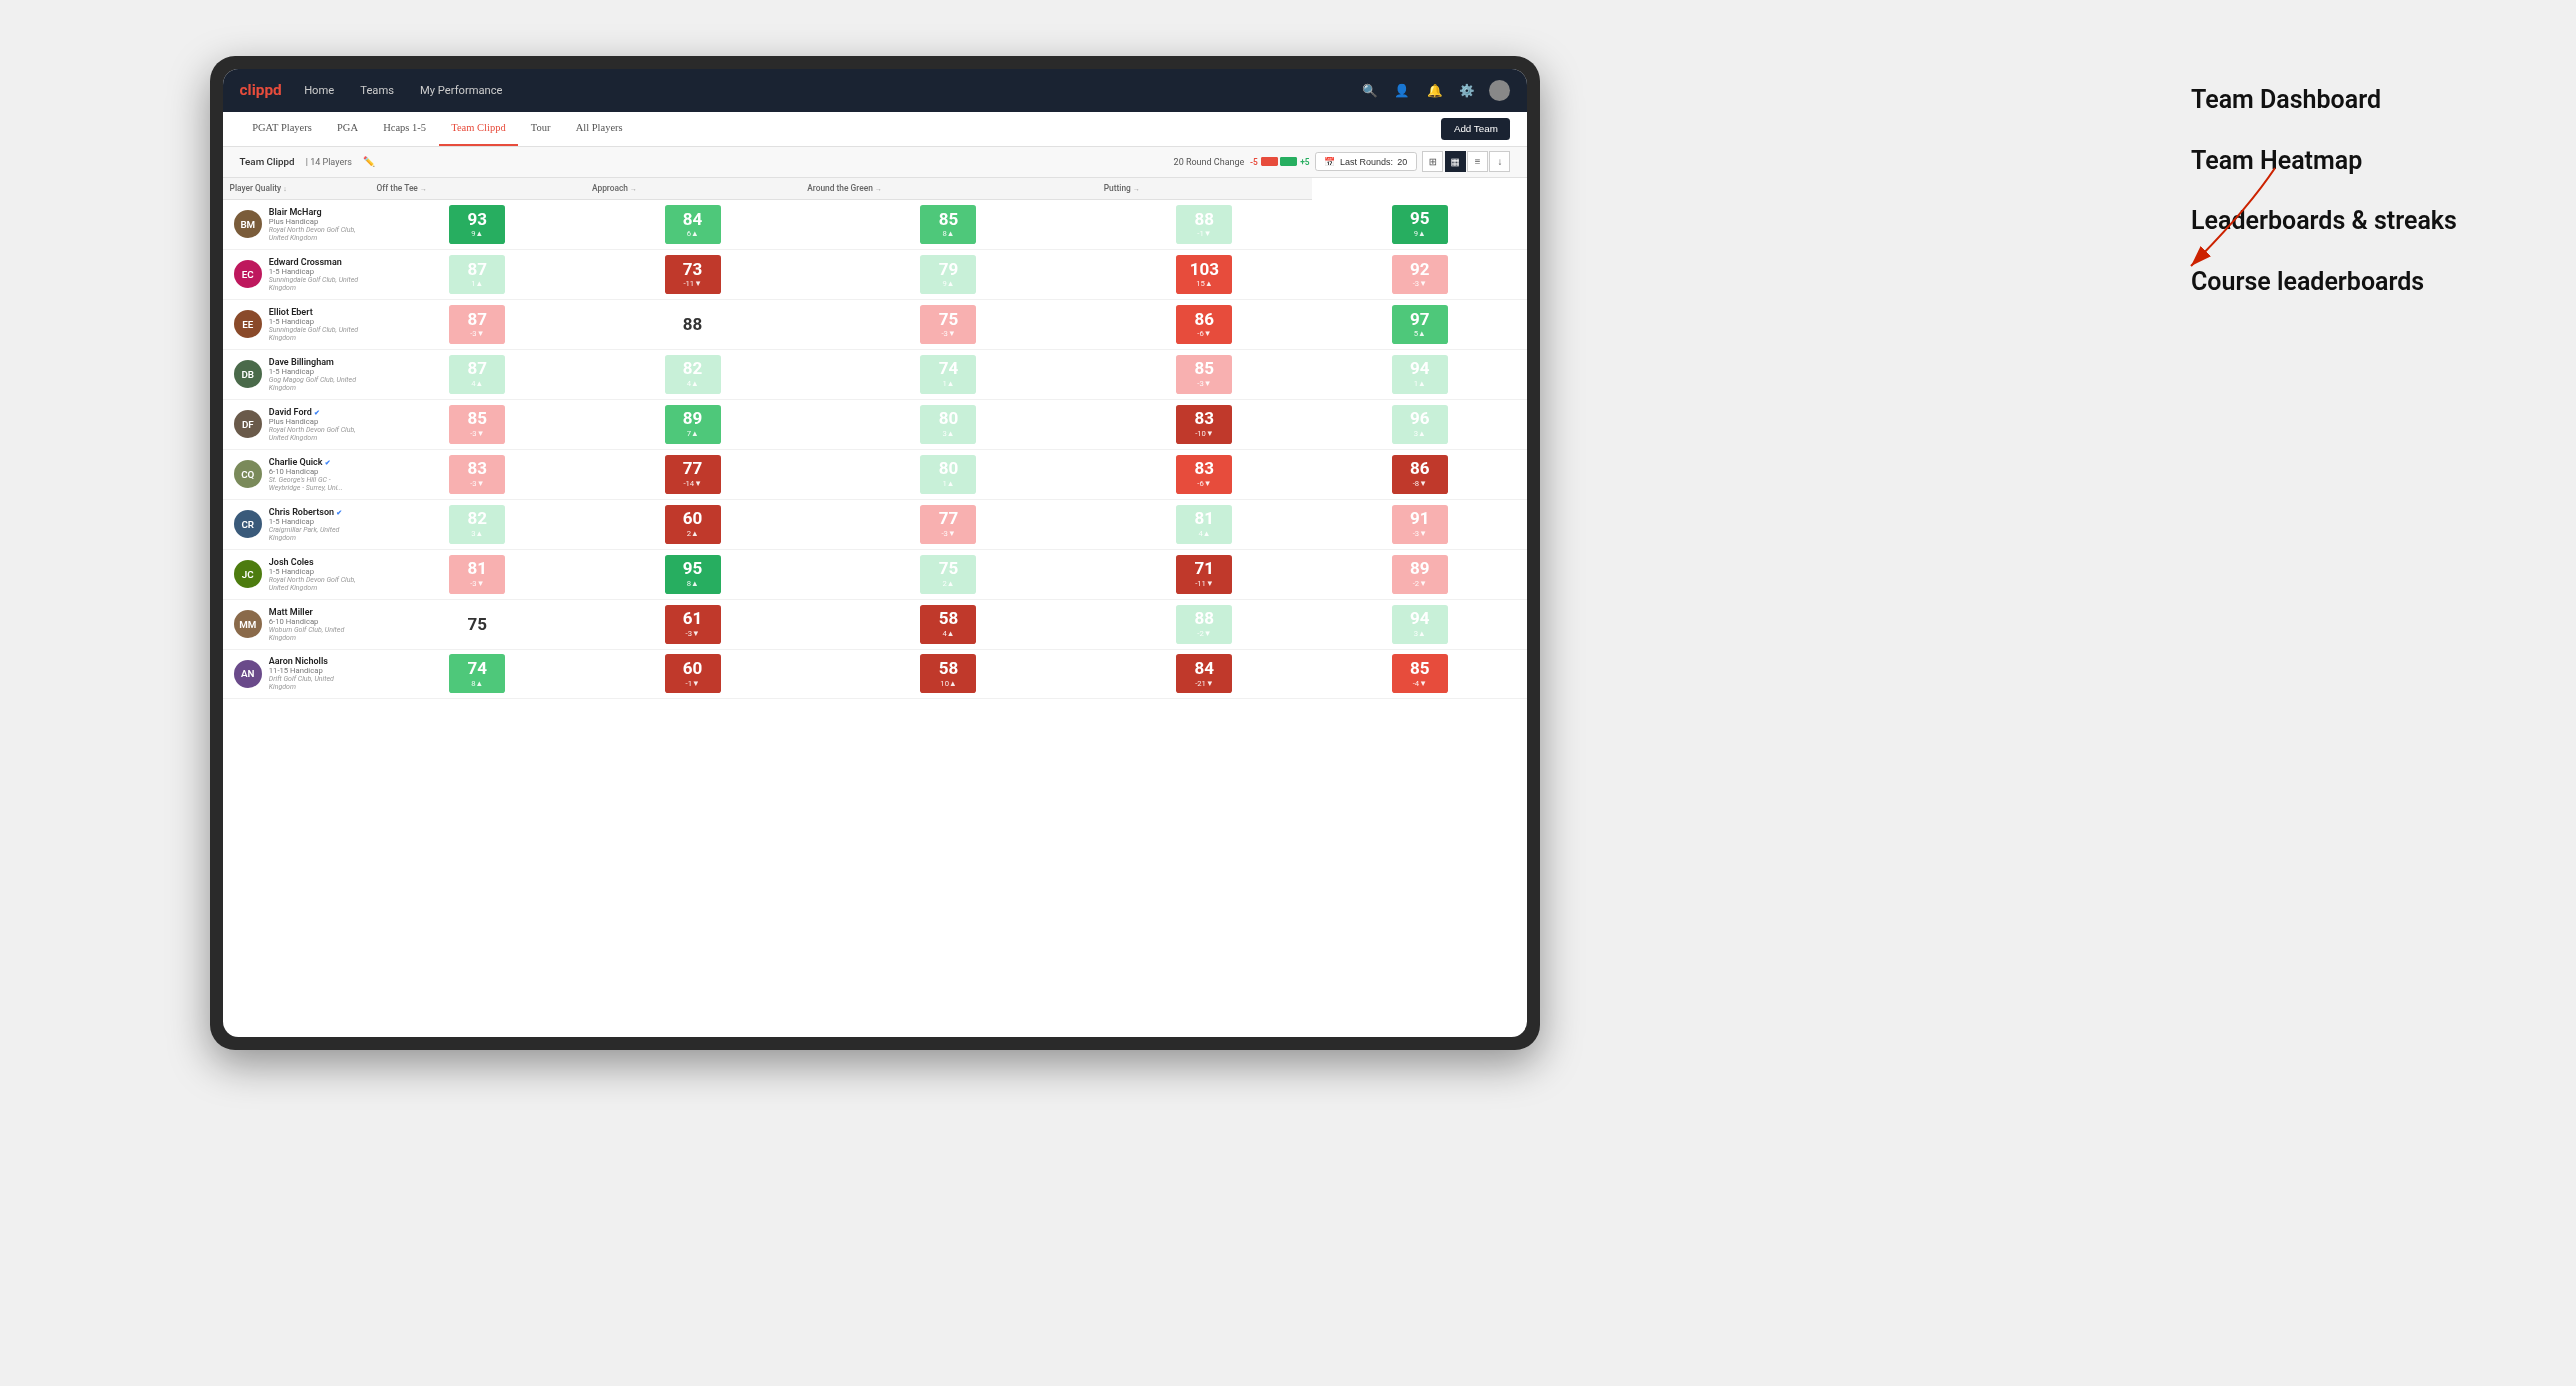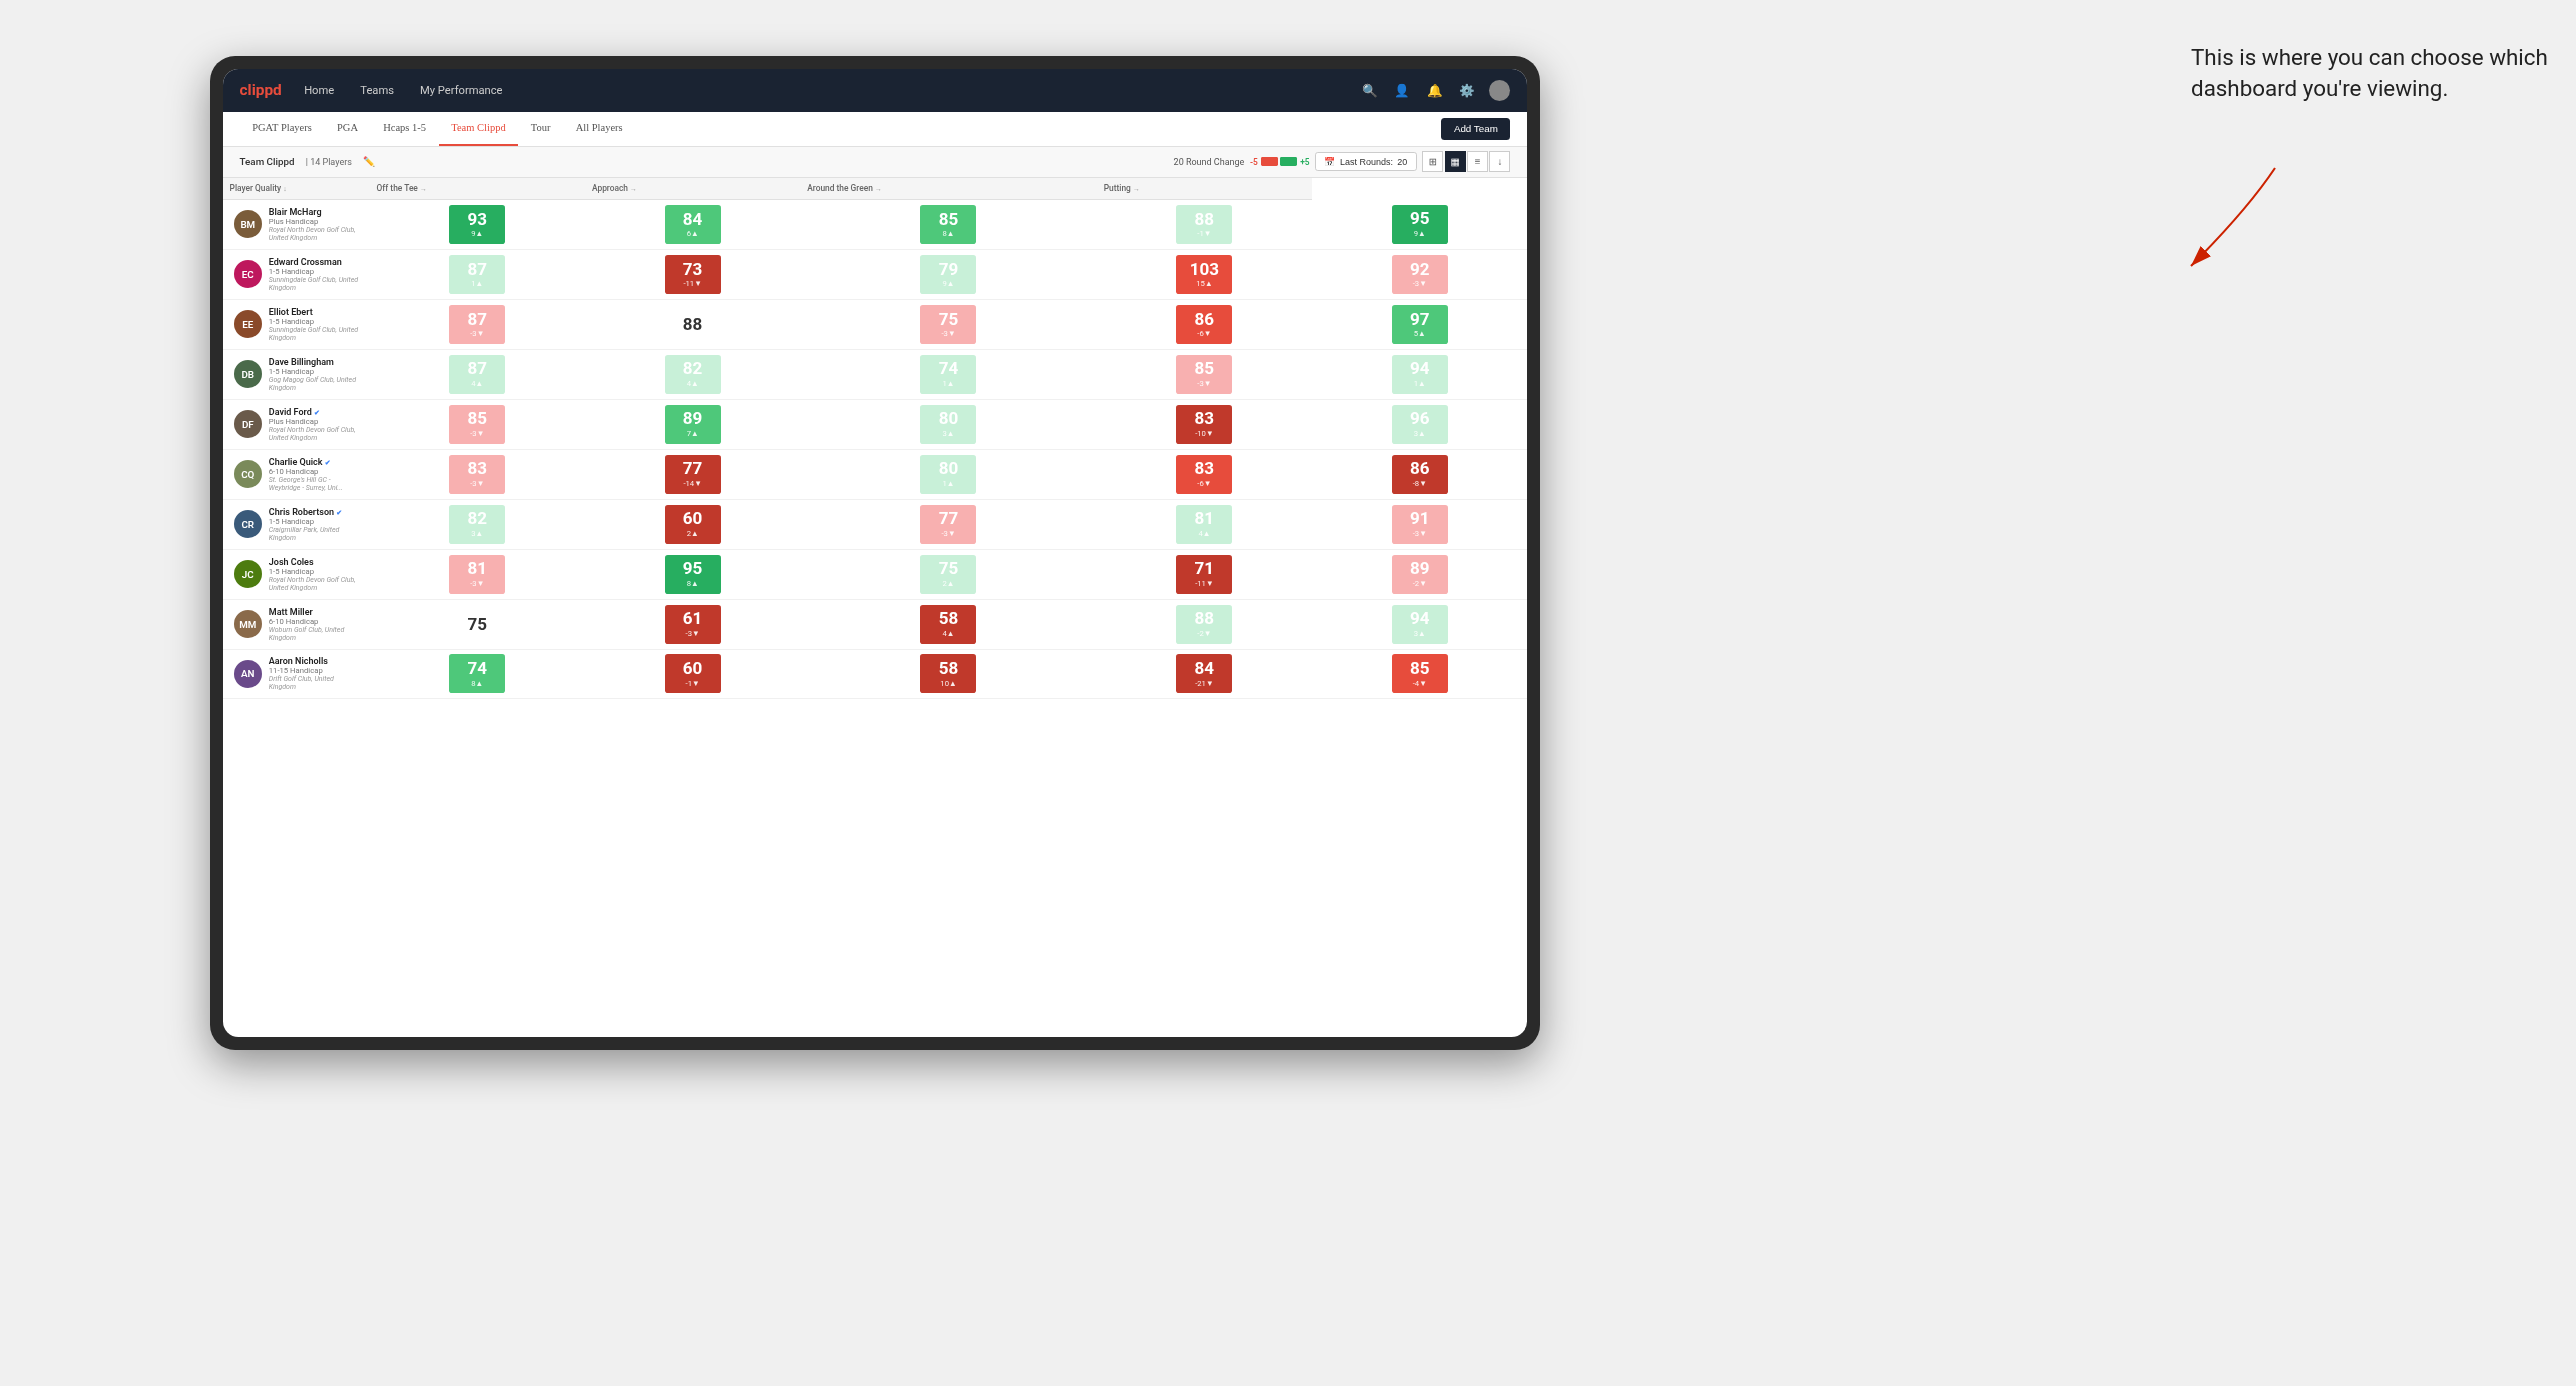--- a/index.html
+++ b/index.html
@@ -862,25 +862,30 @@
       </td>
             </tr>
           </tbody>
       </table>
     </div>
 
   </div>
 </div>
 
 <div class="annotation-area">
-  <p class="annotation-text">This is where you can choose which dashboard you're viewing.</p>
 
   <svg class="annotation-arrow" viewBox="0 0 200 200">
     <defs>
       <marker id="arrowhead" markerWidth="10" markerHeight="7" refX="10" refY="3.5" orient="auto">
         <polygon points="0 0, 10 3.5, 0 7" fill="#cc2200"></polygon>
       </marker>
     </defs>
     <path d="M 180 20 Q 140 80 60 160" stroke="#cc2200" stroke-width="3" fill="none" marker-end="url(#arrowhead)"></path>
   </svg>
 
+  <div class="annotation-menu">
+    <div class="annotation-menu-item">Team Dashboard</div>
+    <div class="annotation-menu-item">Team Heatmap</div>
+    <div class="annotation-menu-item">Leaderboards &amp; streaks</div>
+    <div class="annotation-menu-item">Course leaderboards</div>
+  </div>
 </div>
 
 
 </body></html>

